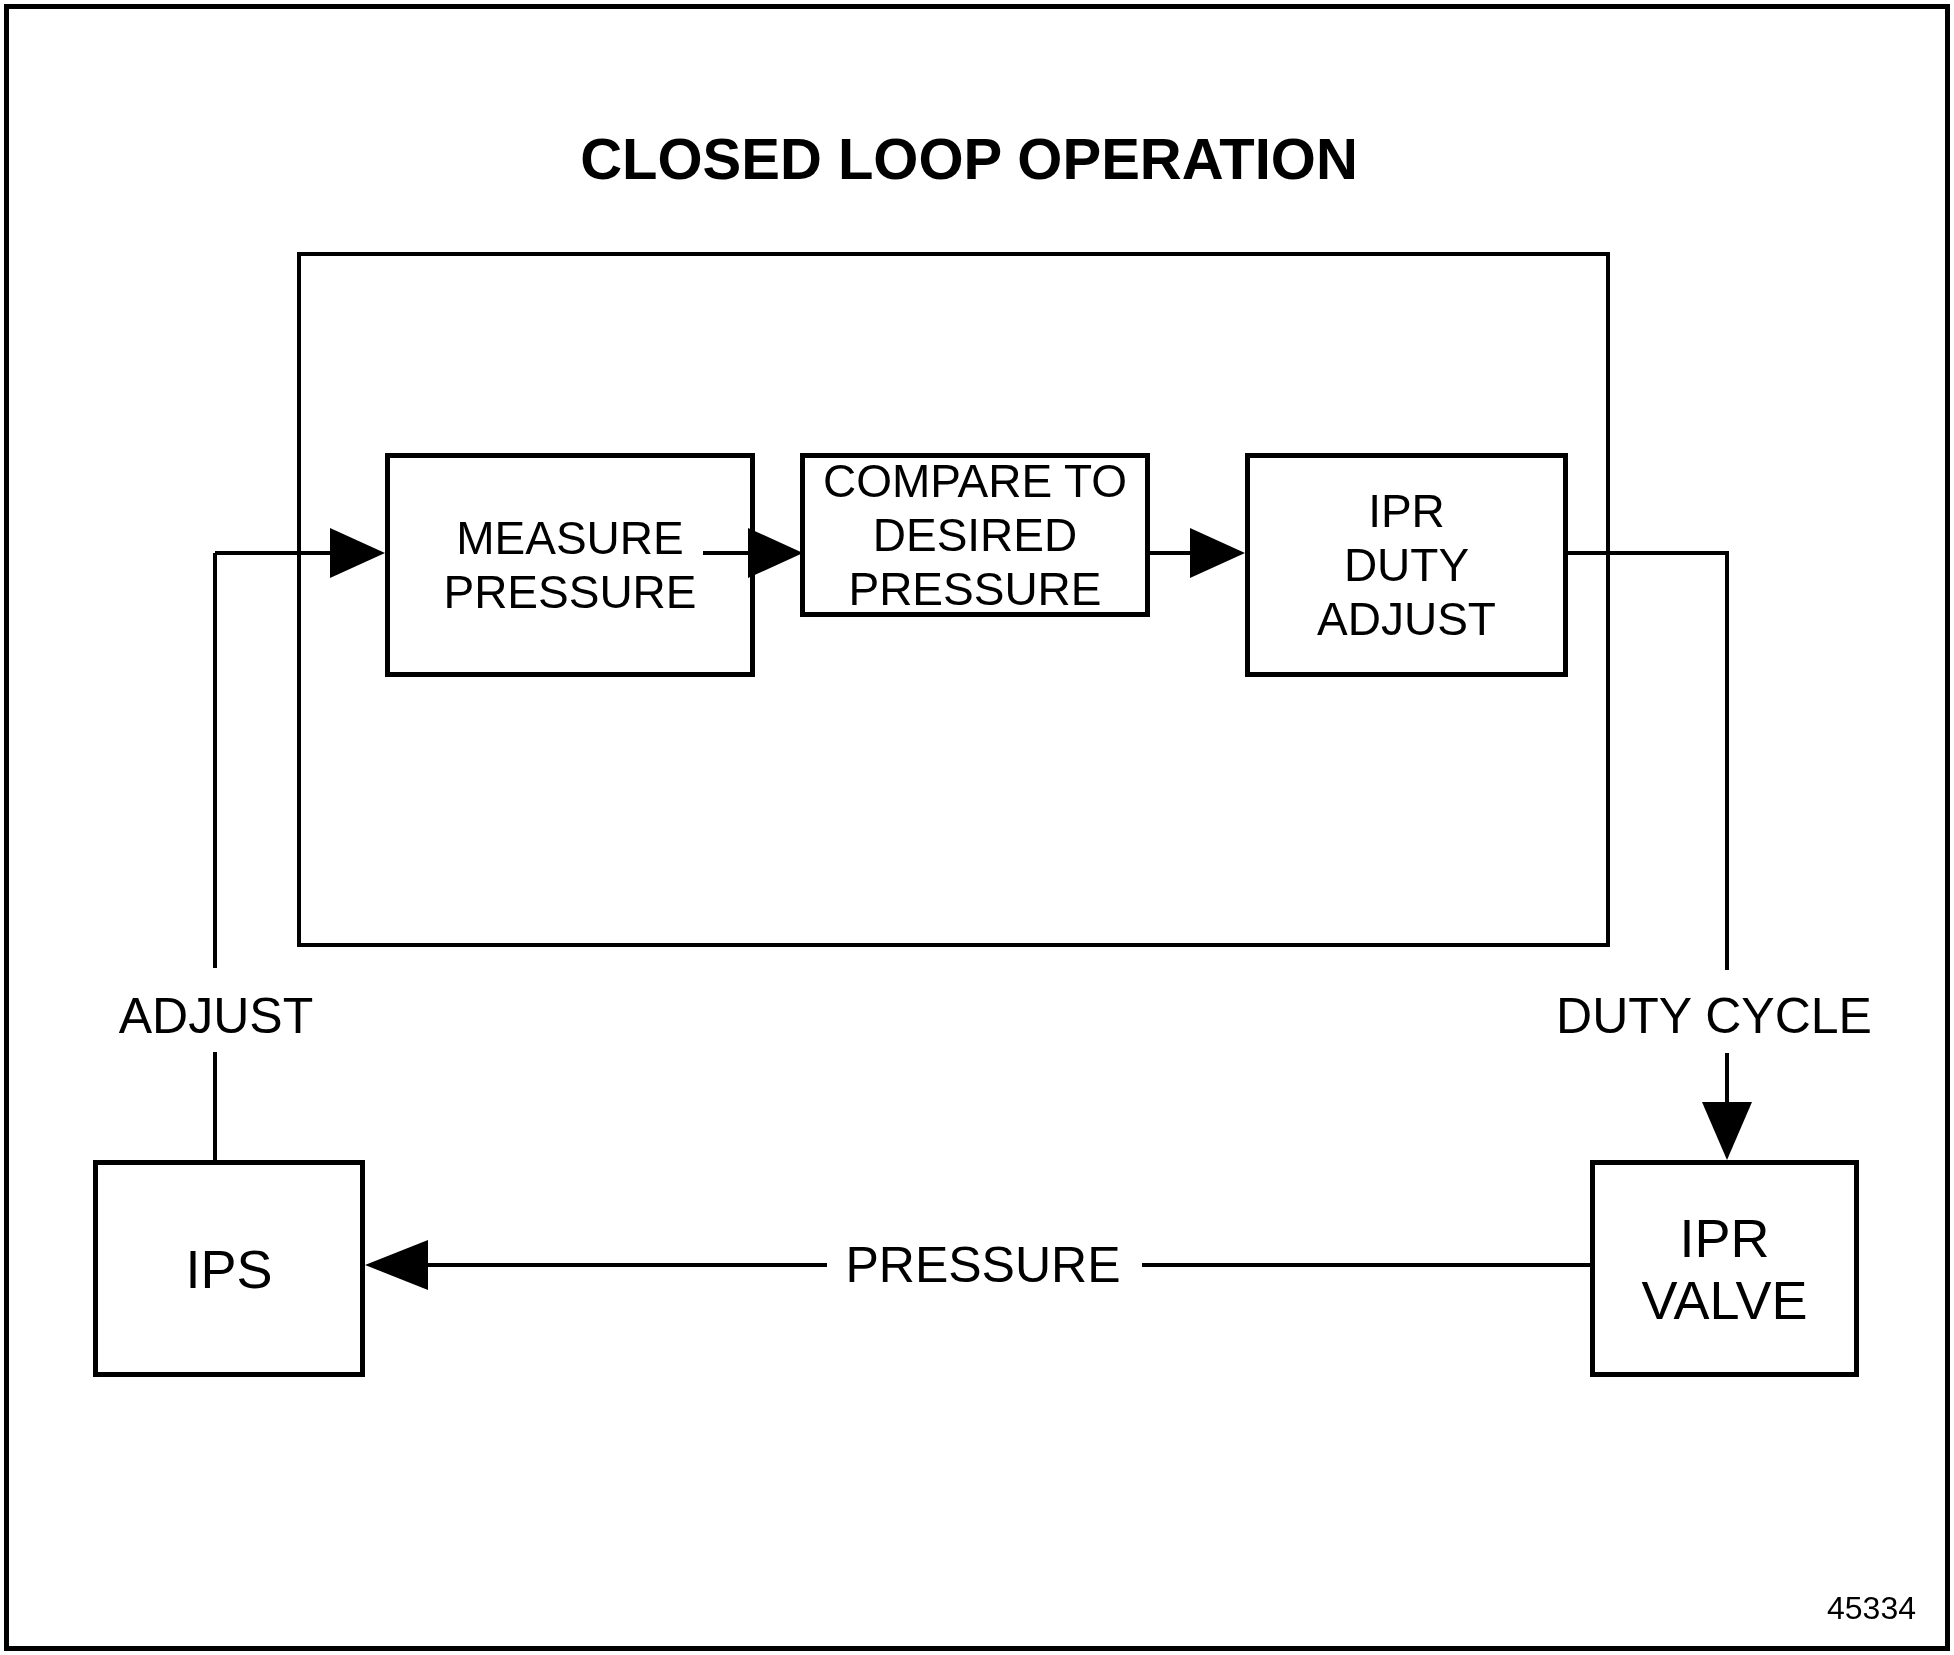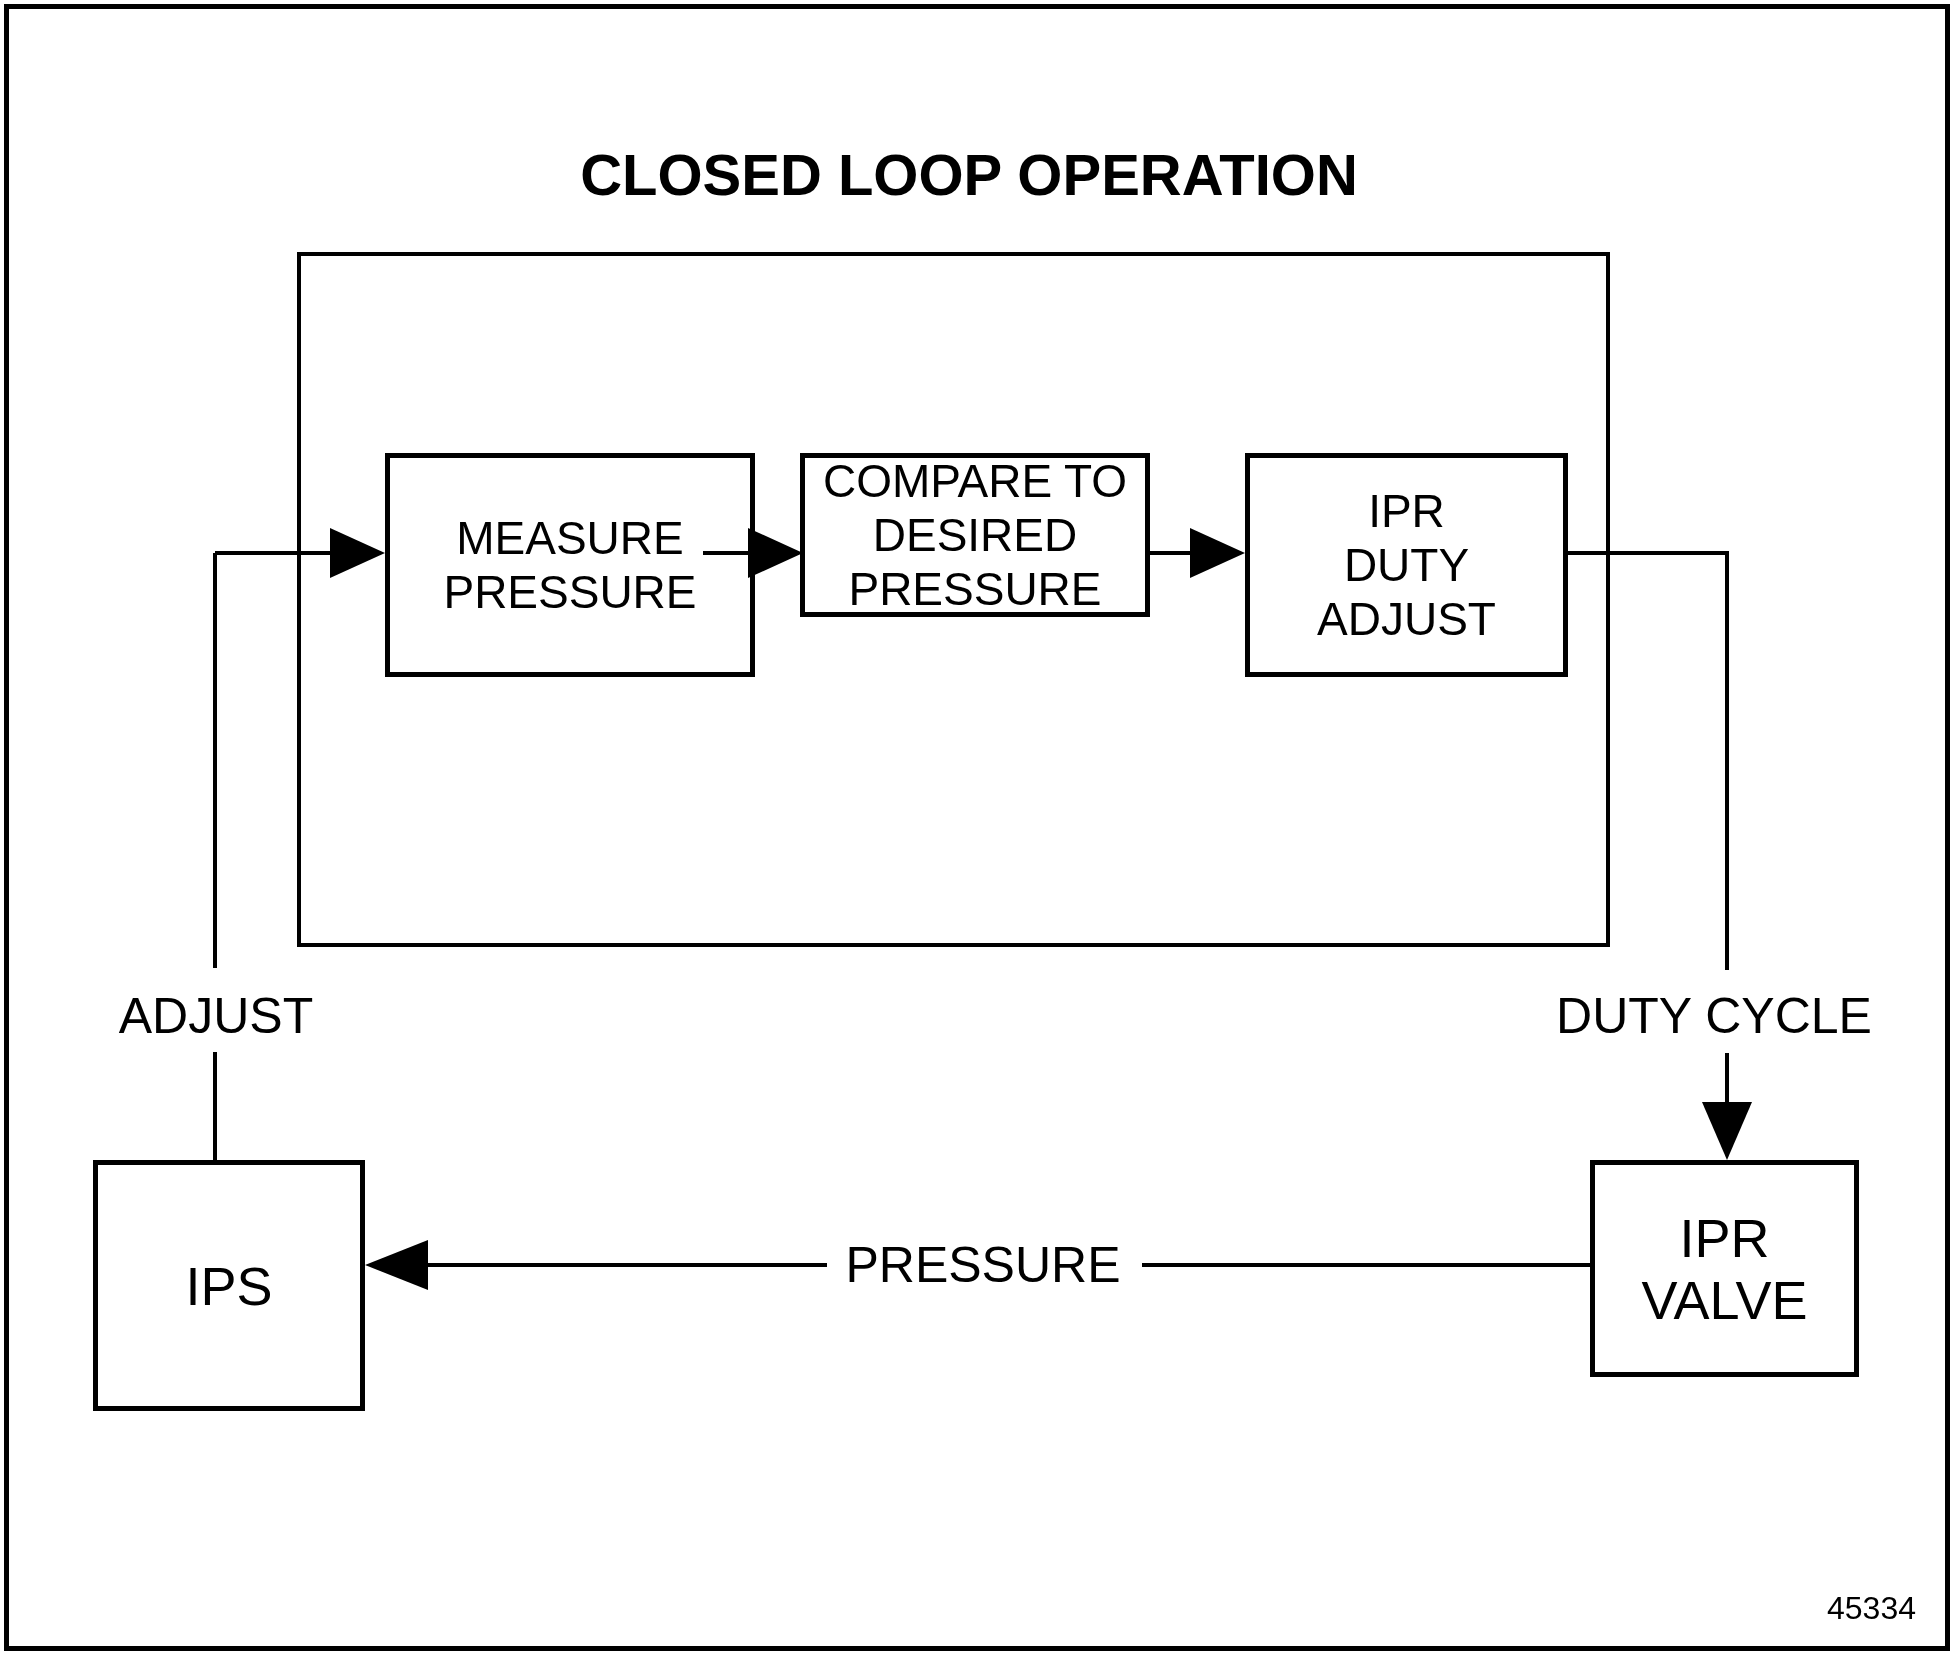--- a/index.html
+++ b/index.html
@@ -25,21 +25,20 @@
   }
 
   .diagram-title {
     left: 969px; top: 128px;
     transform: translateX(-50%);
     font-size: 58px;
     font-weight: bold;
     line-height: 62px;
     white-space: nowrap;
     letter-spacing: 0px;
-    margin-top: 16px;
   }
 
   .loop-rect {
     left: 297px; top: 252px;
     width: 1313px; height: 695px;
     border: 4px solid #000000;
   }
 
   .box {
     border: 5px solid #000000;
@@ -51,21 +50,21 @@
   }
   .box .box-label {
     font-size: 46px;
     line-height: 54px;
     white-space: pre-line;
   }
   .box-measure   { left: 385px;  top: 453px; width: 370px; height: 224px; }
   .box-compare   { left: 800px;  top: 453px; width: 350px; height: 164px; }
   .box-ipr-duty  { left: 1245px; top: 453px; width: 323px; height: 224px; }
 
-  .box-ips       { left: 93px;   top: 1160px; width: 272px; height: 251px; }
+  .box-ips       { left: 93px;   top: 1160px; width: 272px; height: 217px; }
   .box-ipr-valve { left: 1590px; top: 1160px; width: 269px; height: 217px; }
   .box-ips .box-label,
   .box-ipr-valve .box-label {
     font-size: 54px;
     line-height: 62px;
   }
 
   .line-h { height: 4px; background: #000000; }
   .line-v { width: 4px;  background: #000000; }
 

